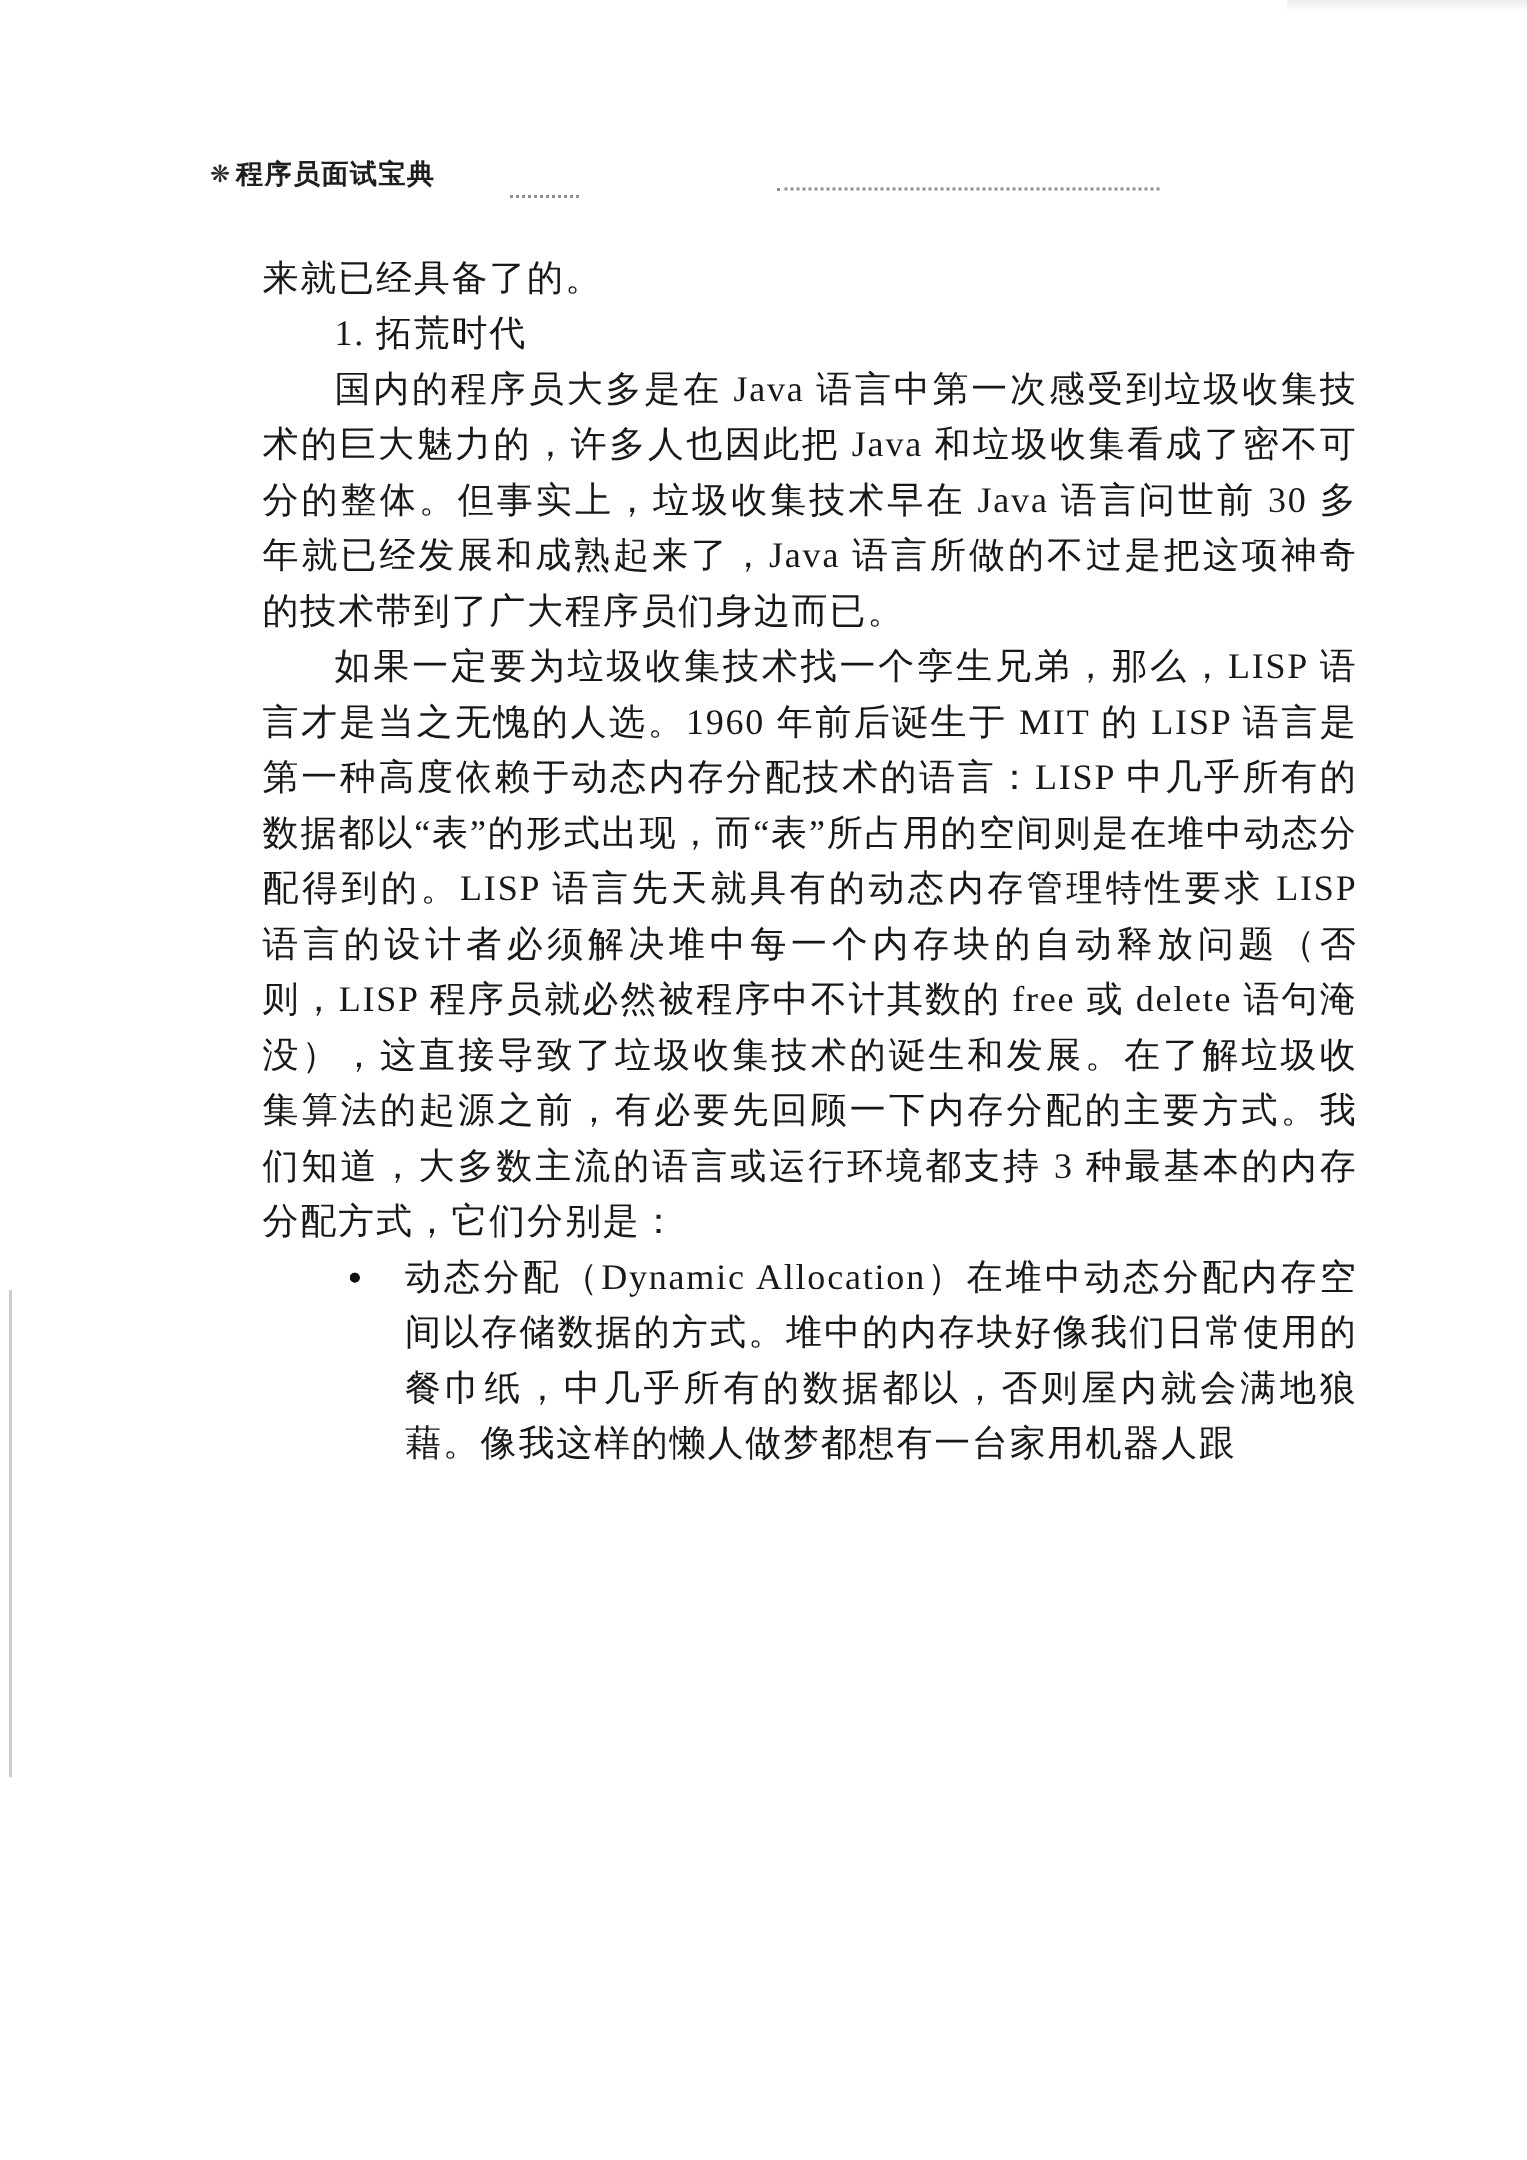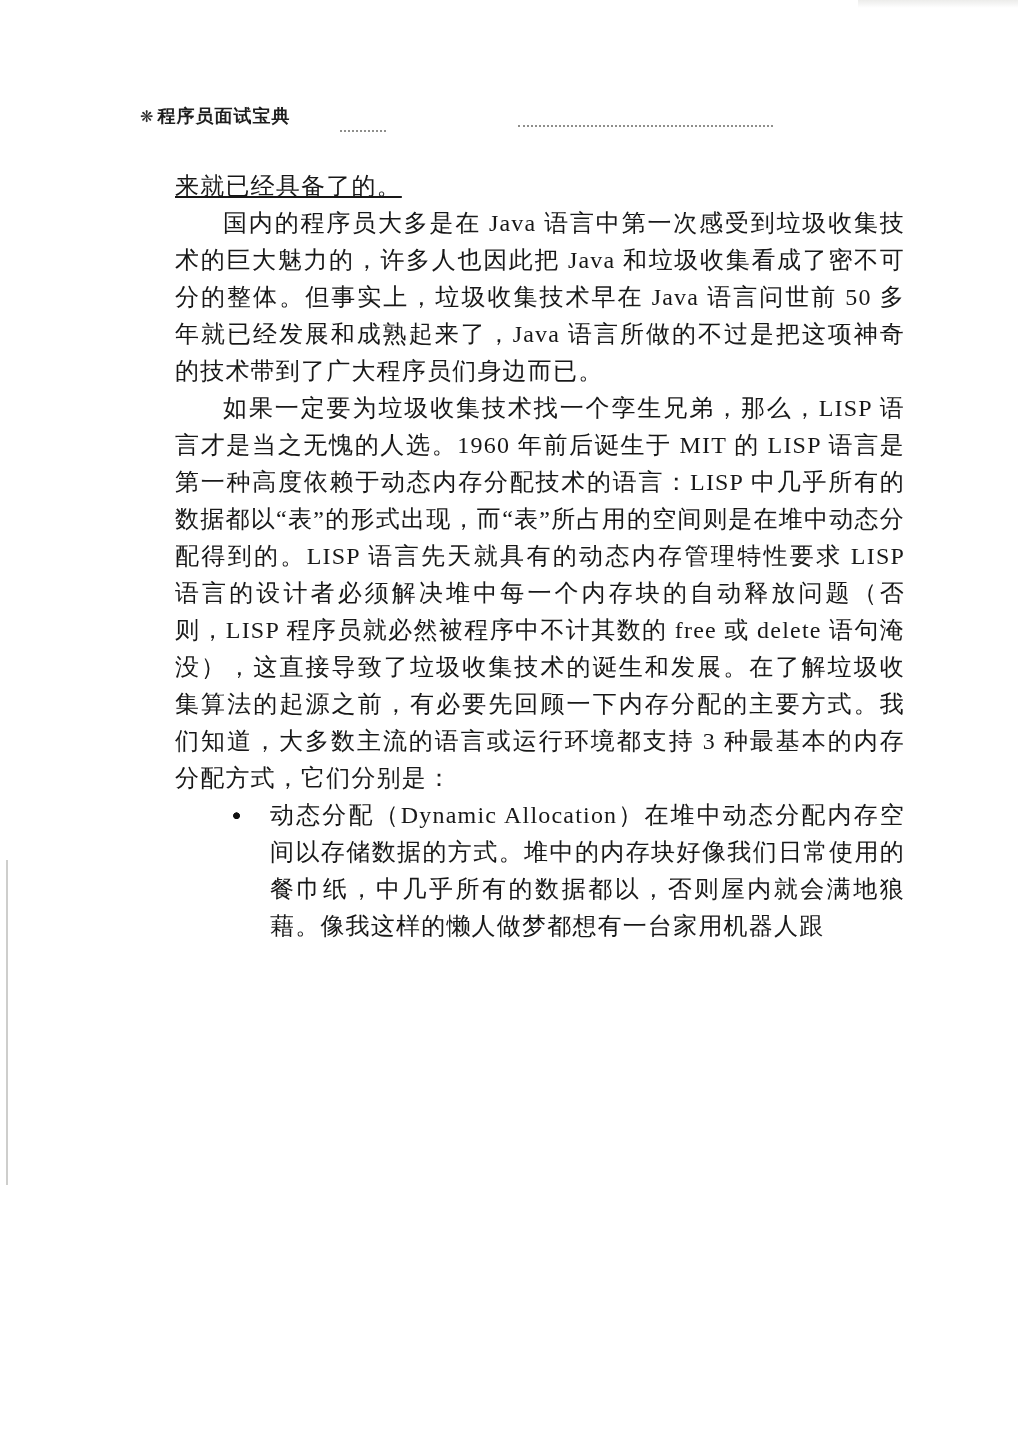--- a/index.html
+++ b/index.html
@@ -84,21 +84,21 @@
     width: 730px;
     font-size: 24px;
     line-height: 37px;
     letter-spacing: 0.05em;
     color: #181818;
     text-align: justify;
   }
   .body-text p {
     margin: 0;
   }
-  .cont { text-indent: 0; text-decoration: underline; }
+  .cont { text-indent: 0; }
   .heading { text-indent: 2em; }
   .para { text-indent: 2em; }
 
   .bullet {
     position: relative;
     padding-left: 95px;
     text-align: justify;
   }
   .bullet .marker {
     position: absolute;
@@ -149,21 +149,22 @@
   <div class="scan-smudge-top"></div>
 
   <div class="header">
     <span class="logo">❋</span><span class="book-title">程序员面试宝典</span>
     <span class="header-dots-small"></span>
     <span class="header-rule"></span>
   </div>
 
   <div class="body-text">
     <p class="cont">来就已经具备了的。</p>
-    <p class="para">国内的程序员大多是在 Java 语言中第一次感受到垃圾收集技术的巨大魅力的，许多人也因此把 Java 和垃圾收集看成了密不可分的整体。但事实上，垃圾收集技术早在 Java 语言问世前 50 多年就已经发展和成熟起来了，Java 语言所做的不过是把这项神奇的技术带到了广大程序员们身边而已。</p>
+    <p class="heading">1. 拓荒时代</p>
+    <p class="para">国内的程序员大多是在 Java 语言中第一次感受到垃圾收集技术的巨大魅力的，许多人也因此把 Java 和垃圾收集看成了密不可分的整体。但事实上，垃圾收集技术早在 Java 语言问世前 30 多年就已经发展和成熟起来了，Java 语言所做的不过是把这项神奇的技术带到了广大程序员们身边而已。</p>
     <p class="para">如果一定要为垃圾收集技术找一个孪生兄弟，那么，LISP 语言才是当之无愧的人选。1960 年前后诞生于 MIT 的 LISP 语言是第一种高度依赖于动态内存分配技术的语言：LISP 中几乎所有的数据都以“表”的形式出现，而“表”所占用的空间则是在堆中动态分配得到的。LISP 语言先天就具有的动态内存管理特性要求 LISP 语言的设计者必须解决堆中每一个内存块的自动释放问题（否则，LISP 程序员就必然被程序中不计其数的 free 或 delete 语句淹没），这直接导致了垃圾收集技术的诞生和发展。在了解垃圾收集算法的起源之前，有必要先回顾一下内存分配的主要方式。我们知道，大多数主流的语言或运行环境都支持 3 种最基本的内存分配方式，它们分别是：</p>
 
     <div class="bullet">
       <span class="marker">●</span>
     </div>
 
     <div class="bullet">
       <span class="marker">●</span>
     </div>
 

